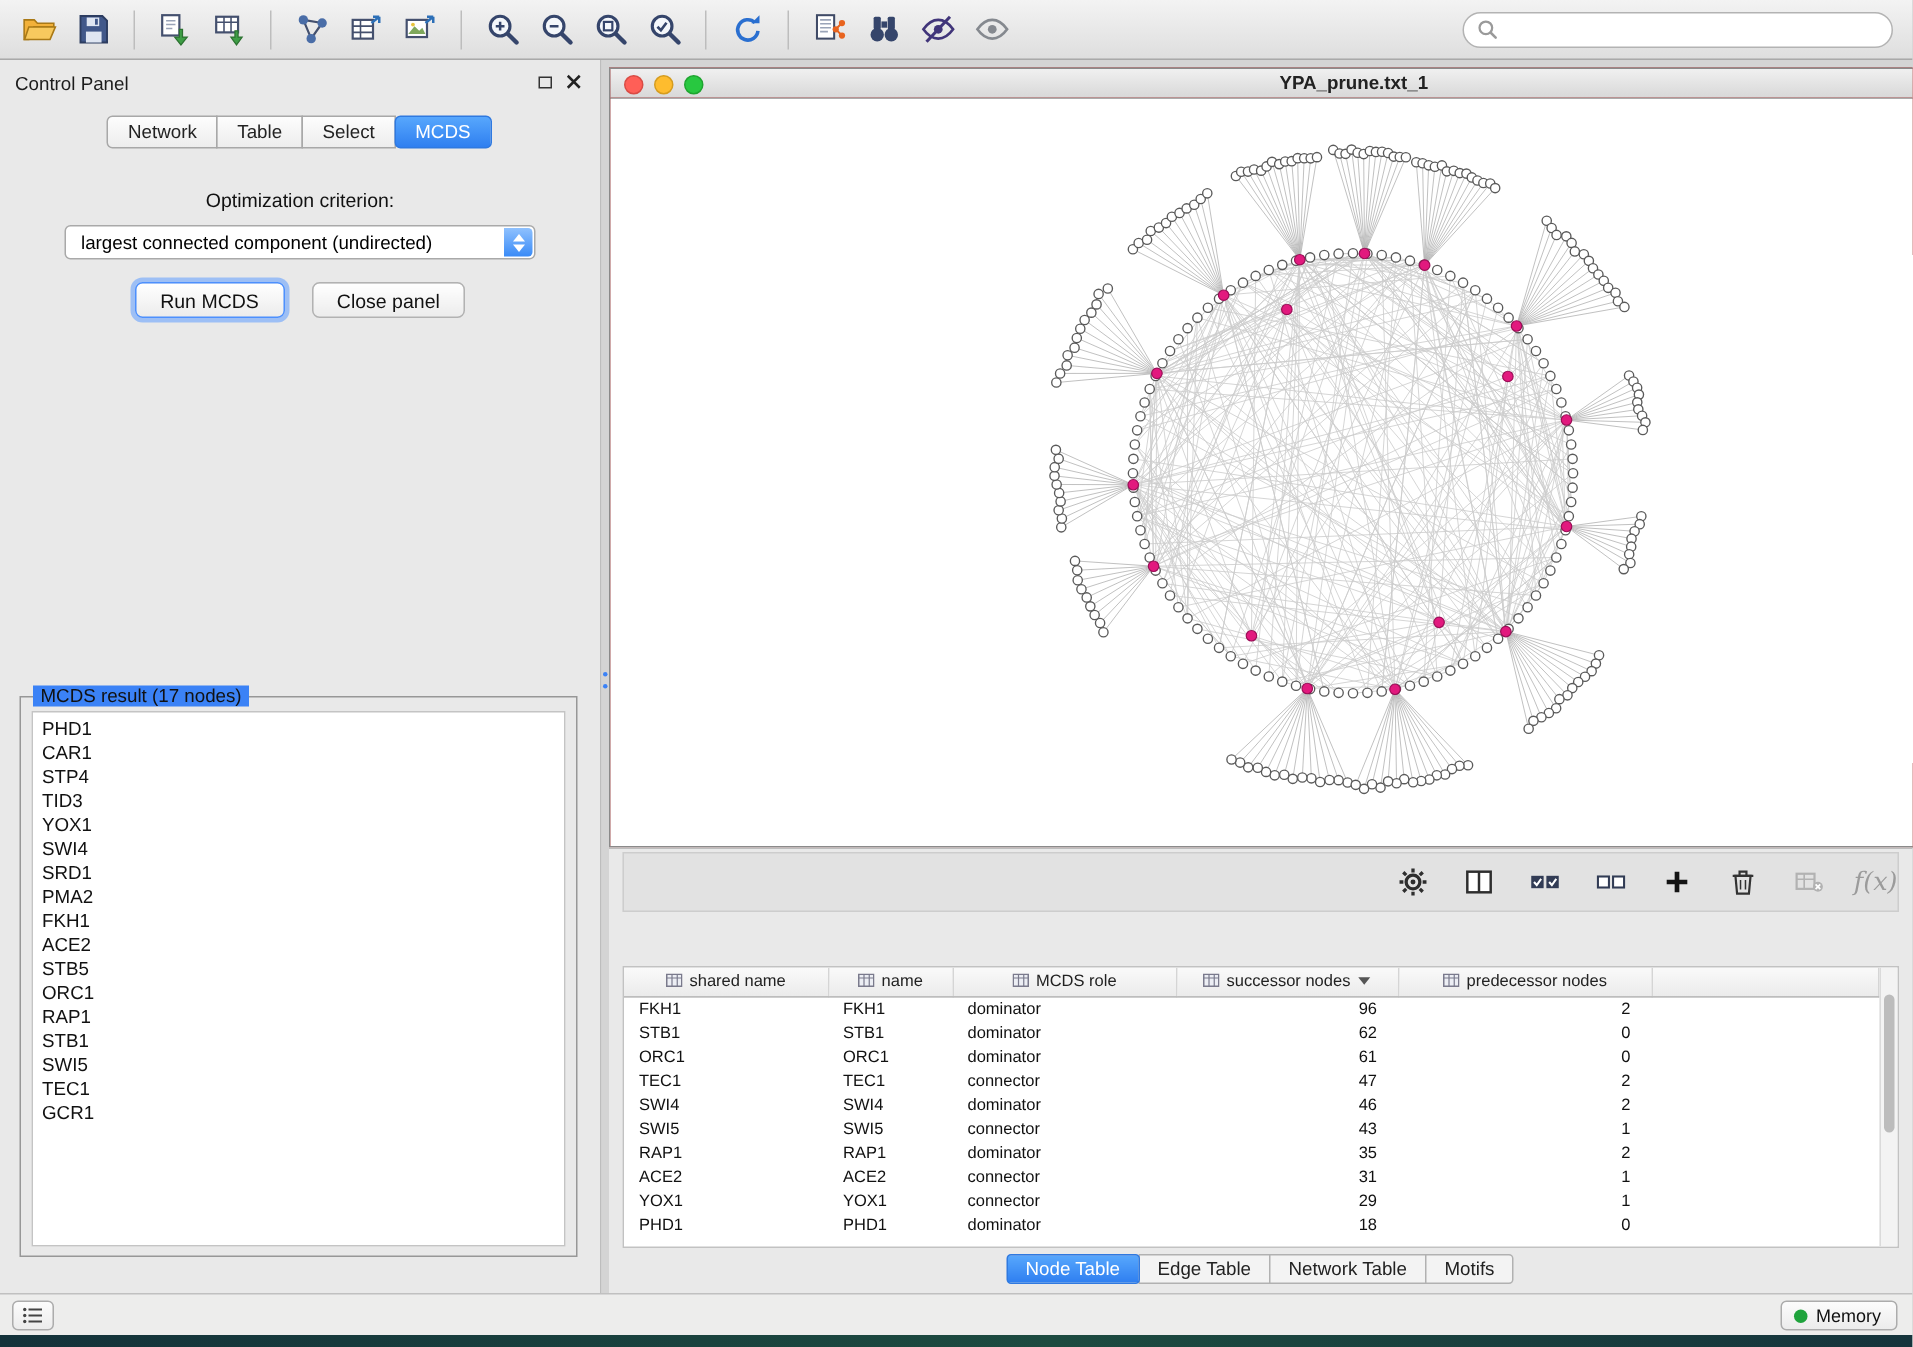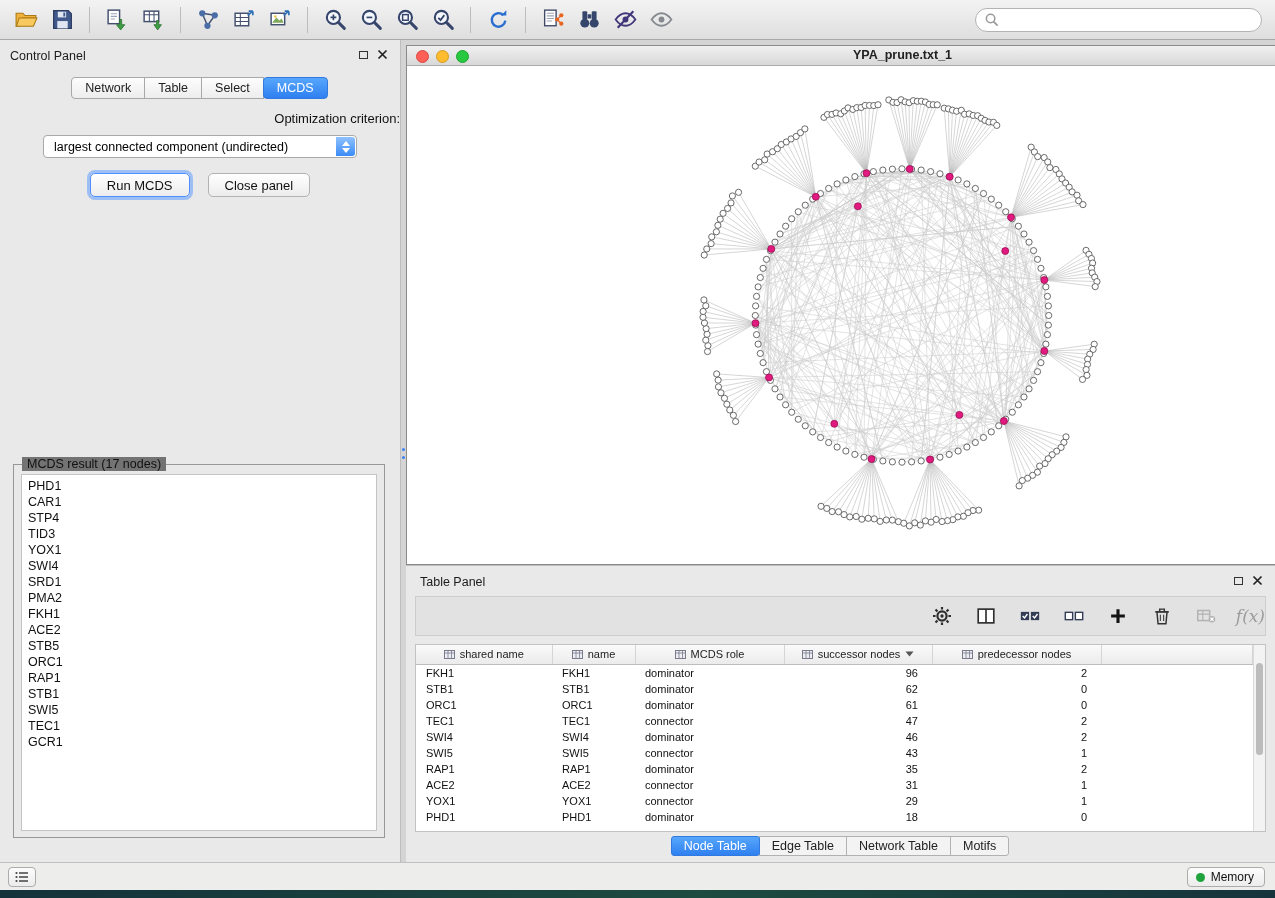--- a/index.html
+++ b/index.html
@@ -26,38 +26,38 @@
   .panel-title { font-size:12.5px; color:#1c1c1c; }
   .win-btns { margin-left:auto; display:flex; gap:9px; align-items:center; }
   .win-float { width:9px; height:8px; border:1.4px solid #333; display:inline-block; }
   .cp-tabs { margin-top:9px; display:flex; justify-content:center; }
   .cp-tab { height:22px; padding:0 13px; font-size:12.5px; background:linear-gradient(#fdfdfd,#ededed);
     border:1px solid #a8a8a8; margin-left:-1px; cursor:pointer; color:#222; }
   .cp-tab:first-child { border-radius:4px 0 0 4px; }
   .cp-tab:last-child { border-radius:0 4px 4px 0; }
   .cp-tab.active { background:linear-gradient(#57a7fd,#2f7ff0); color:#fff; border-color:#2f79e0;
     border-radius:4px; position:relative; z-index:2;text-align:right; }
-  .cp-opt-label { margin-top:12px; text-align:right; font-size:13px; color:#111; }
+  .cp-opt-label { margin-top:27px; text-align:center; font-size:13px; color:#111; }
   .cp-select { margin:9px auto 0; width:314px; height:23px; background:#fff; border:1px solid #a9a9a9;
     border-radius:4px; display:flex; align-items:center; padding-left:10px; font-size:12.5px;
     position:relative; cursor:pointer; }
   .cp-stepper { position:absolute; right:1px; top:1px; bottom:1px; width:19px; border-radius:0 3px 3px 0;
     background:linear-gradient(#8fc1fe,#3a8bf7); display:flex; flex-direction:column;
     align-items:center; justify-content:center; gap:2px; }
   .cp-stepper .up { width:0; height:0; border-left:4px solid transparent; border-right:4px solid transparent;
     border-bottom:5px solid #fff; }
   .cp-stepper .dn { width:0; height:0; border-left:4px solid transparent; border-right:4px solid transparent;
     border-top:5px solid #fff; }
   .cp-buttons { margin-top:15px; display:flex; justify-content:center; gap:18px; }
   .btn { height:24px; padding:0 16px; font-size:13px; color:#111;
     background:linear-gradient(#ffffff,#ececec); border:1px solid #b2b2b2; border-radius:5px; cursor:pointer; }
   .btn.focus-ring { border-color:#4d90fe; box-shadow:0 0 0 3px rgba(95,157,255,.55); }
   .result-box { position:absolute; left:13px; right:15px; top:424px; bottom:24px;
     border:1px solid #979797; }
-  .result-legend { position:absolute; top:-8px; left:8px; background:#737373; padding:0 5px;
+  .result-legend { position:absolute; top:-8px; left:8px; background:#3b82f6; padding:0 5px;
     font-size:12.5px; color:#111; }
   .result-list { position:absolute; left:7px; right:7px; top:9px; bottom:6px; background:#fff;
     border:1px solid #c4c4c4; overflow:hidden; padding:3px 0 0 6px; }
   .result-item { font-size:12.5px; line-height:16px; color:#111; }
 
   .vsplit { position:absolute; left:401px; top:40px; width:5px; height:822px; background:#d4d4d4; }
   .vsplit::before { content:""; position:absolute; left:1px; top:408px; width:3px; height:3px;
     border-radius:50%; background:#3b82f6; box-shadow:0 8px 0 #3b82f6; }
 
   
@@ -1062,29 +1062,20 @@
             <circle cx="366.1703341781498" cy="358.5501563080225" r="3.5" fill="#e2197e" stroke="#9b0e57" stroke-width="0.8"></circle>
             <circle cx="537.461867731084" cy="185.349849763549" r="3.5" fill="#e2197e" stroke="#9b0e57" stroke-width="0.8"></circle>
             <circle cx="491.5" cy="349.5929214352104" r="3.5" fill="#e2197e" stroke="#9b0e57" stroke-width="0.8"></circle>
             <circle cx="389.7964219769224" cy="140.5923051611191" r="3.5" fill="#e2197e" stroke="#9b0e57" stroke-width="0.8"></circle>
           </g>
         </svg>
     </div>
   </section>
 
   <section class="table-panel">
-    <div class="tp-header">
-      <span class="panel-title">Table Panel</span>
-      <span class="win-btns">
-        <span class="win-float"></span>
-        <svg width="11" height="11" viewBox="0 0 11 11">
-            <path d="M1.5 1.5l8 8M9.5 1.5l-8 8" stroke="#222" stroke-width="1.7"></path>
-          </svg>
-      </span>
-    </div>
     <div class="tp-toolbar">
       <button>
         <svg viewBox="0 0 24 24">
             <circle cx="12" cy="12" r="5" fill="none" stroke="#2e2e2e" stroke-width="2.4"></circle>
             <g stroke="#2e2e2e" stroke-width="2.4">
               <path d="M12 5V2.2M16.95 7.05l2.12-2.12M19 12h2.8M16.95 16.95l2.12 2.12M12 19v2.8M7.05 16.95l-2.12 2.12M5 12H2.2M7.05 7.05L4.93 4.93"></path>
             </g>
             <circle cx="12" cy="12" r="1.8" fill="#2e2e2e"></circle>
           </svg>
       </button>

